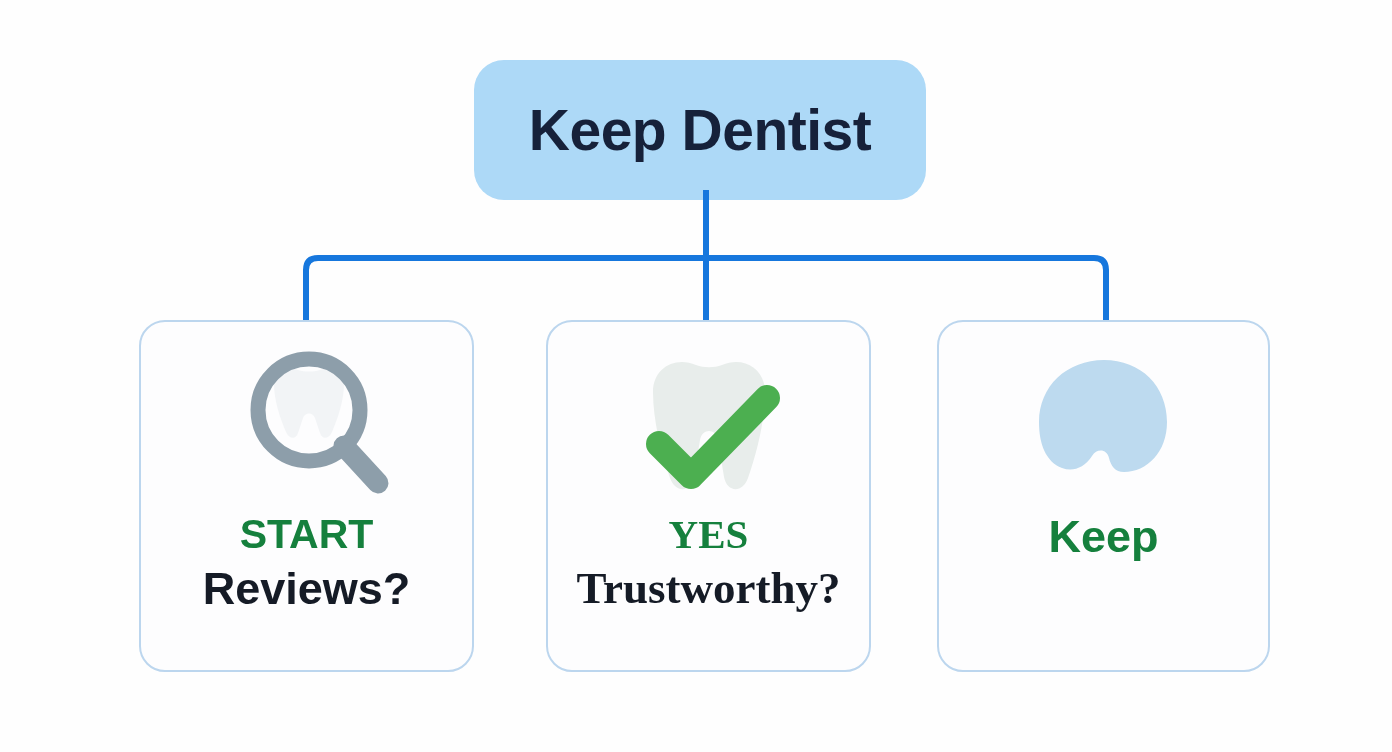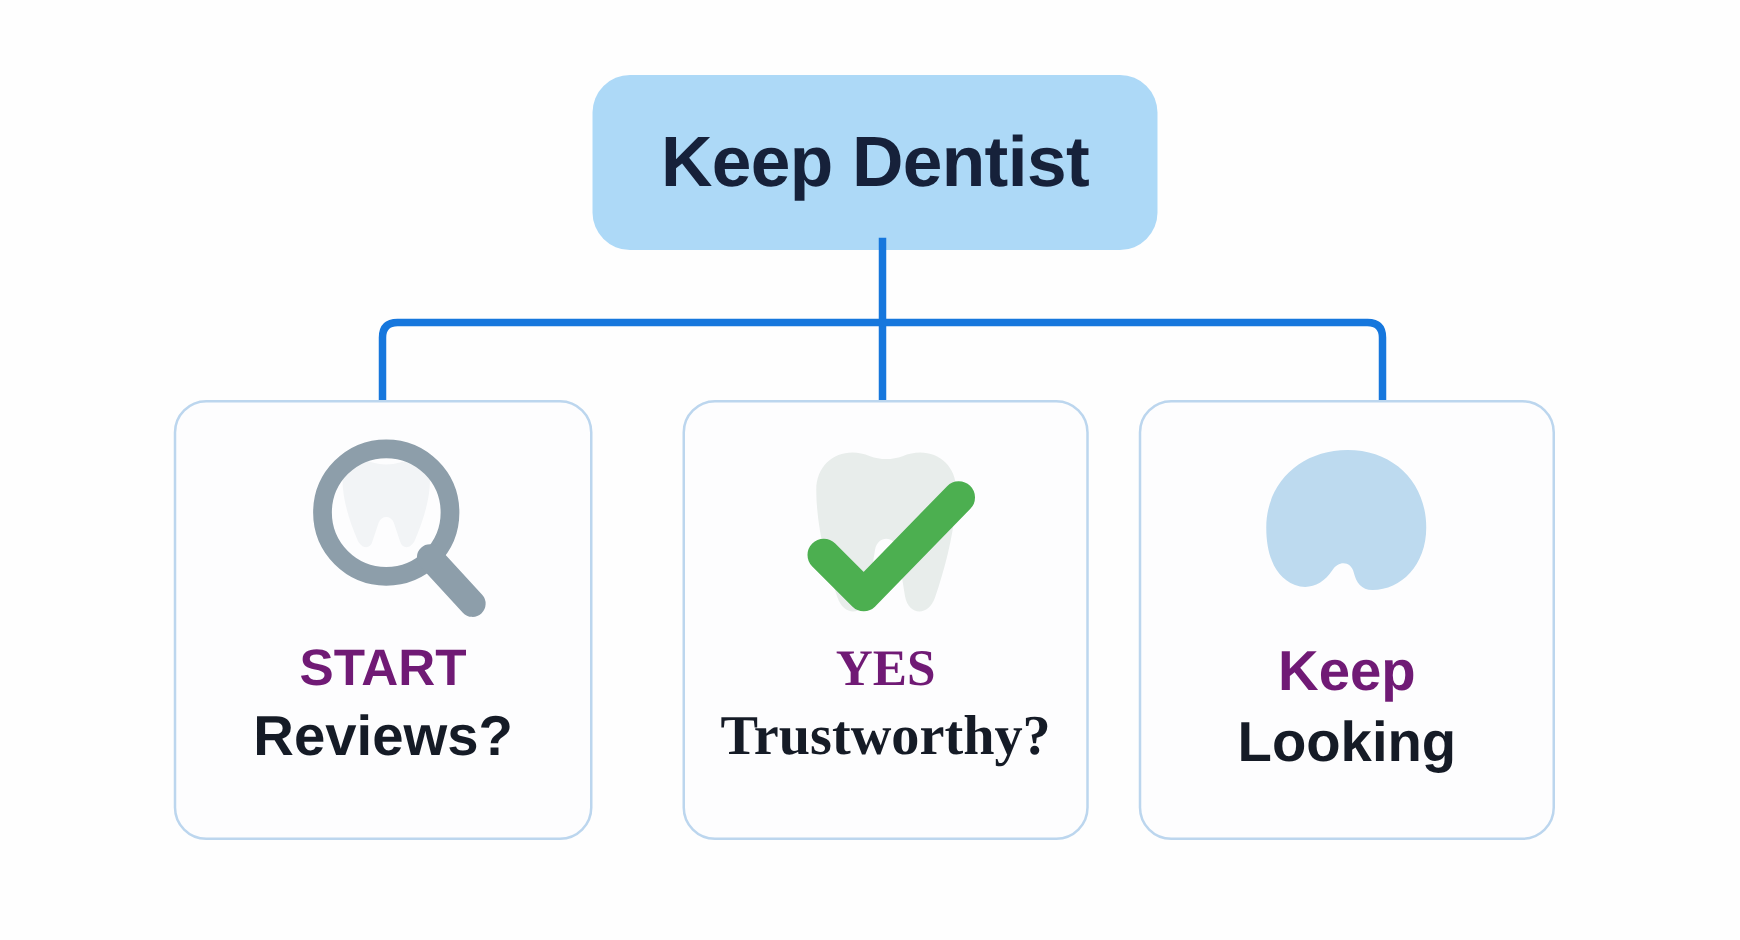--- a/index.html
+++ b/index.html
@@ -72,41 +72,41 @@
     border: 2.5px solid #BCD6EE;
     border-radius: 26px;
     box-sizing: border-box;
     display: flex;
     flex-direction: column;
     align-items: center;
     justify-content: flex-start;
   }
   #card-0 { left: 139px;  width: 335px; }
   #card-1 { left: 546px;  width: 325px; font-family: Liberation Serif, serif; }
-  #card-2 { left: 911px;  width: 333px; }
+  #card-2 { left: 937px;  width: 333px; }
 
   .card-icon {
     margin-top: 26px;
     height: 160px;
     display: flex;
     align-items: center;
     justify-content: center;
   }
   .card-labels {
     margin-top: 4px;
     width: 100%;
     text-align: center;
     display: flex;
     flex-direction: column;
     align-items: center;
   }
   .label-primary {
     font-size: 41px;
     font-weight: bold;
-    color: #701a75;
+    color: #15803d;
     line-height: 1.1;
     white-space: nowrap;
   }
   .label-secondary {
     font-size: 45px;
     font-weight: bold;
     color: #151B26;
     line-height: 1.15;
     white-space: nowrap;
     margin-top: 6px;
@@ -170,18 +170,17 @@
     <div class="node-card" id="card-2">
       <div class="card-icon">
         <svg width="150" height="160" viewBox="0 0 150 160">
           <path d="M75 12 C112 12 138 38 138 74 C138 104 118 124 95 124
                    C86 124 82 118 80 110 C78 101 68 100 63 108
                    C55 120 44 124 33 120 C17 114 10 96 10 74 C10 38 38 12 75 12 Z" fill="#BDDAEF"></path>
         </svg>
       </div>
       <div class="card-labels">
         <div class="label-primary">Keep</div>
-        <div class="label-secondary">Looking</div>
       </div>
     </div>
 
   </div>
 </div>
 
 </body></html>

